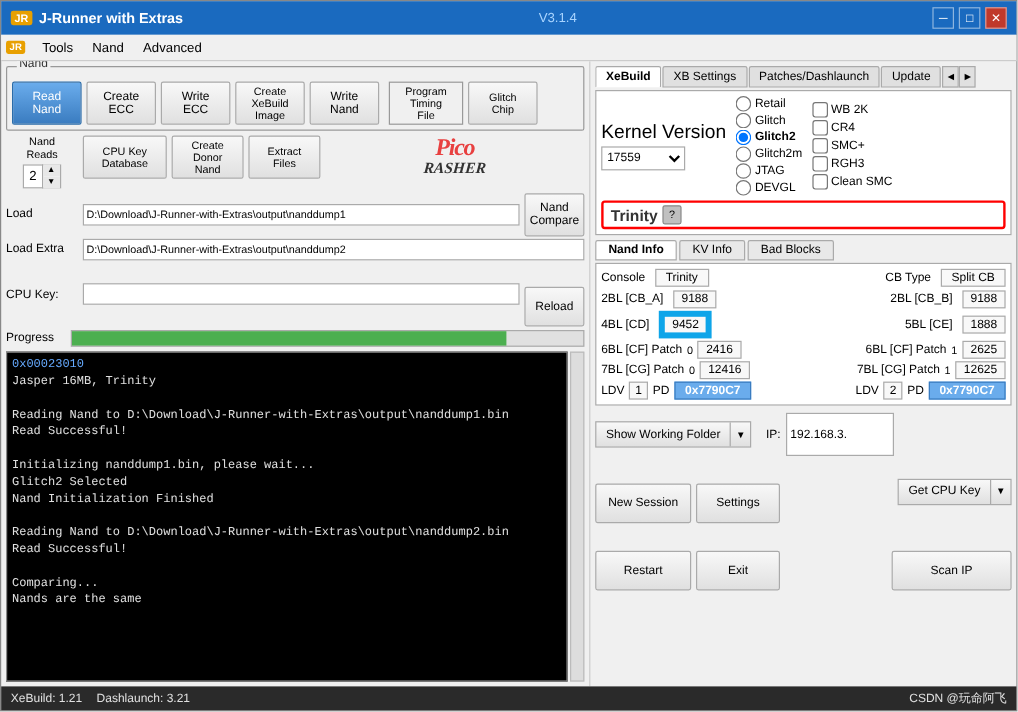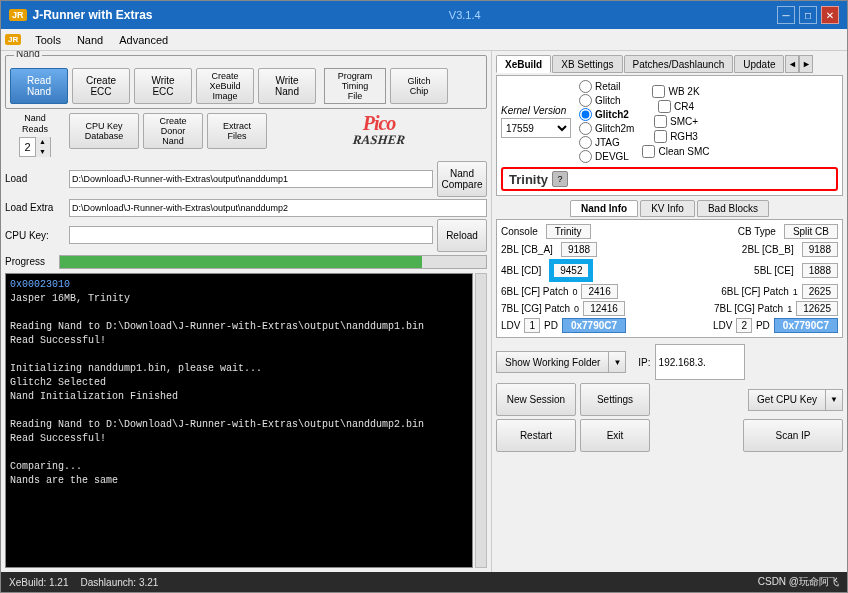--- a/index.html
+++ b/index.html
@@ -147,20 +147,21 @@
     }
     .btn-blue {
       background: linear-gradient(to bottom, #6aacec, #3a7cc0);
       color: white;
       border-color: #2a6caa;
     }
     .btn-small {
       min-height: 20px;
       font-size: 10px;
       padding: 10px 6px;
+      margin-top: 20px;
     }
     .nand-btn {
       width: 58px;
       min-height: 36px;
       font-size: 10px;
     }
     .glitch-chip-box {
       border: 1px solid #999;
       padding: 2px 4px;
       font-size: 9px;
@@ -311,27 +312,25 @@
     .checkbox-group {
       display: flex;
       flex-direction: column;
       gap: 2px;
     }
     .checkbox-item {
       display: flex;
       align-items: center;
       gap: 3px;
       font-size: 10px;
-      justify-content: center;
     }
     .nand-info-tabs {
       display: flex;
       gap: 2px;
       margin-bottom: 2px;
-      justify-content: center;
     }
     .info-tab {
       padding: 2px 10px;
       font-size: 10px;
       border: 1px solid #aaa;
       background: #e8e8e8;
       cursor: pointer;
       border-radius: 2px 2px 0 0;
     }
     .info-tab.active {
@@ -517,21 +516,21 @@
         <div class="right-arrow-tabs">
           <button class="nav-arrow">◄</button>
           <button class="nav-arrow">►</button>
         </div>
       </div>
 
       <div class="xebuild-content">
         <div class="xebuild-row">
 
           <div style="display:flex;flex-direction:column;gap:2px;">
-            <span style="font-size:10px;font-style:italic;">Kernel Version</span>
+            <span style="font-size:16px;">Kernel Version</span>
             <select class="kernel-select">
               <option>17559</option>
             </select>
           </div>
 
           <div class="radio-group">
             <label class="radio-item">
               <input type="radio" name="build_type" style="">
               <span>Retail</span>
             </label>

